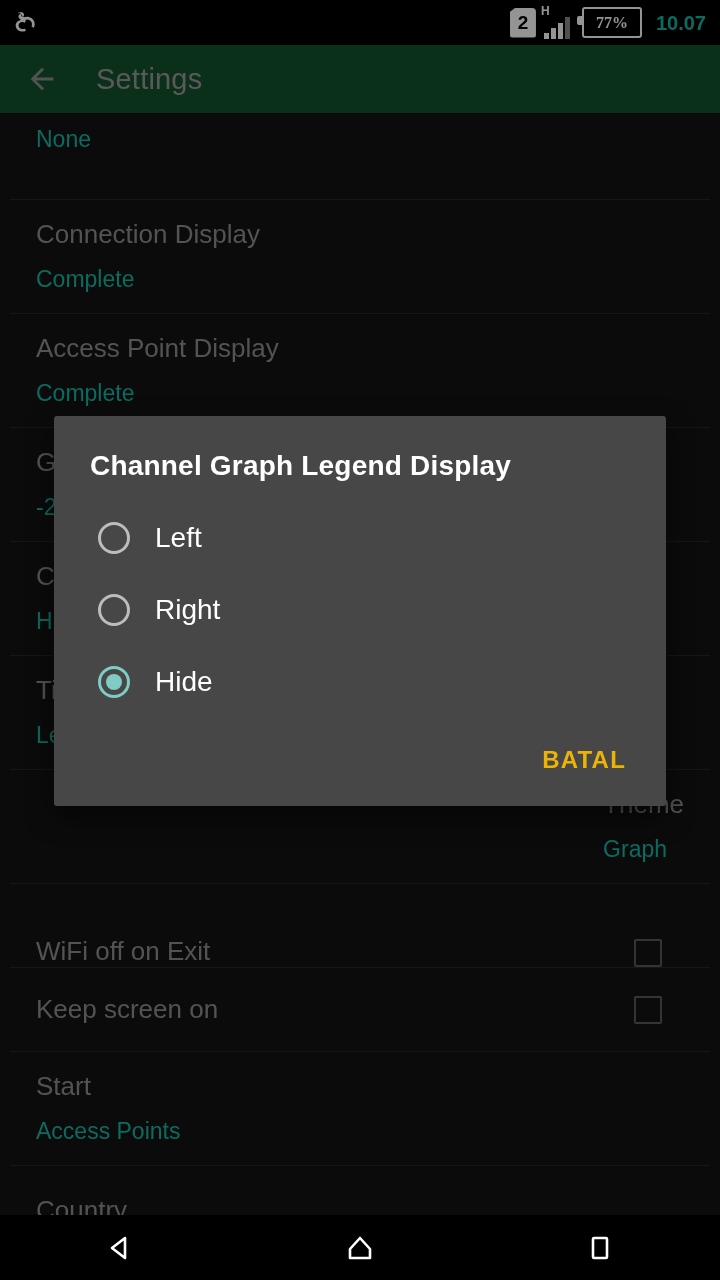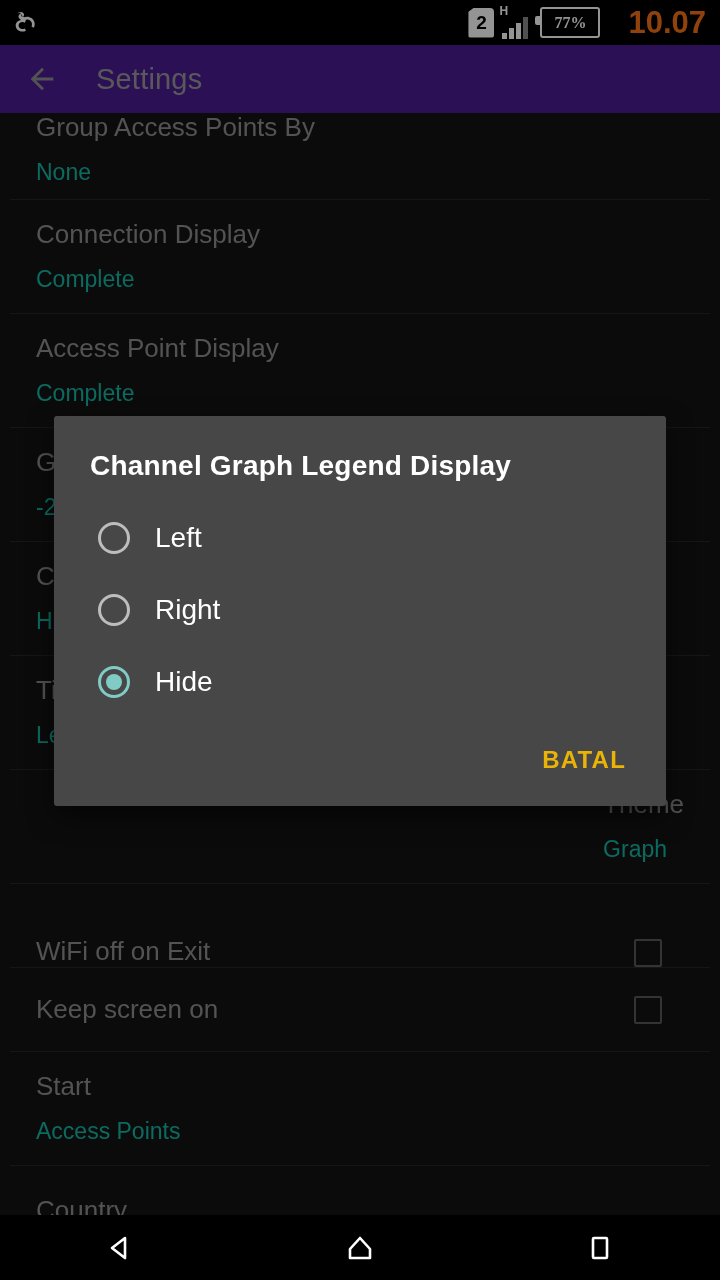--- a/index.html
+++ b/index.html
@@ -117,35 +117,35 @@
     border-radius: 2px 0 0 2px;
   }
   .battery span {
     font-size: 16px;
     font-weight: bold;
     color: #ffffff;
     line-height: 1;
     font-family: Liberation Serif, serif;
   }
   .clock {
-    font-size: 31px;
-    font-weight: bold;
-    color: #f97316;
+    font-size: 20px;
+    font-weight: bold;
+    color: #14b8a6;
     letter-spacing: 0px;
     line-height: 1;
-    margin-left: 20px;
+    margin-left: 6px;
   }
 
   
   .app-bar {
     position: absolute;
     top: 45px; left: 0;
     width: 720px;
     height: 68px;
-    background: #4c1d95;
+    background: #14532d;
     display: flex;
     align-items: center;
     z-index: 30;
   }
   .back-arrow {
     width: 56px;
     height: 56px;
     margin-left: 14px;
     display: flex;
     align-items: center;
@@ -340,21 +340,20 @@
         <path d="M20 11H7.8l5.6-5.6L12 4l-8 8 8 8 1.4-1.4L7.8 13H20z" fill="#8f8f8f"></path>
       </svg>
     </div>
     <div class="app-title">Settings</div>
   </div>
 
   <div class="list">
 
     <div class="row" style="height:86px; align-items:flex-start; padding-top:0;">
       <div class="row-text" style="margin-top:-2px;">
-        <span class="row-title">Group Access Points By</span>
         <span class="row-sub">None</span>
       </div>
     </div>
     <div class="divider"></div>
 
     <div class="row" style="height:113px;">
       <div class="row-text">
         <span class="row-title">Connection Display</span>
         <span class="row-sub">Complete</span>
       </div>

